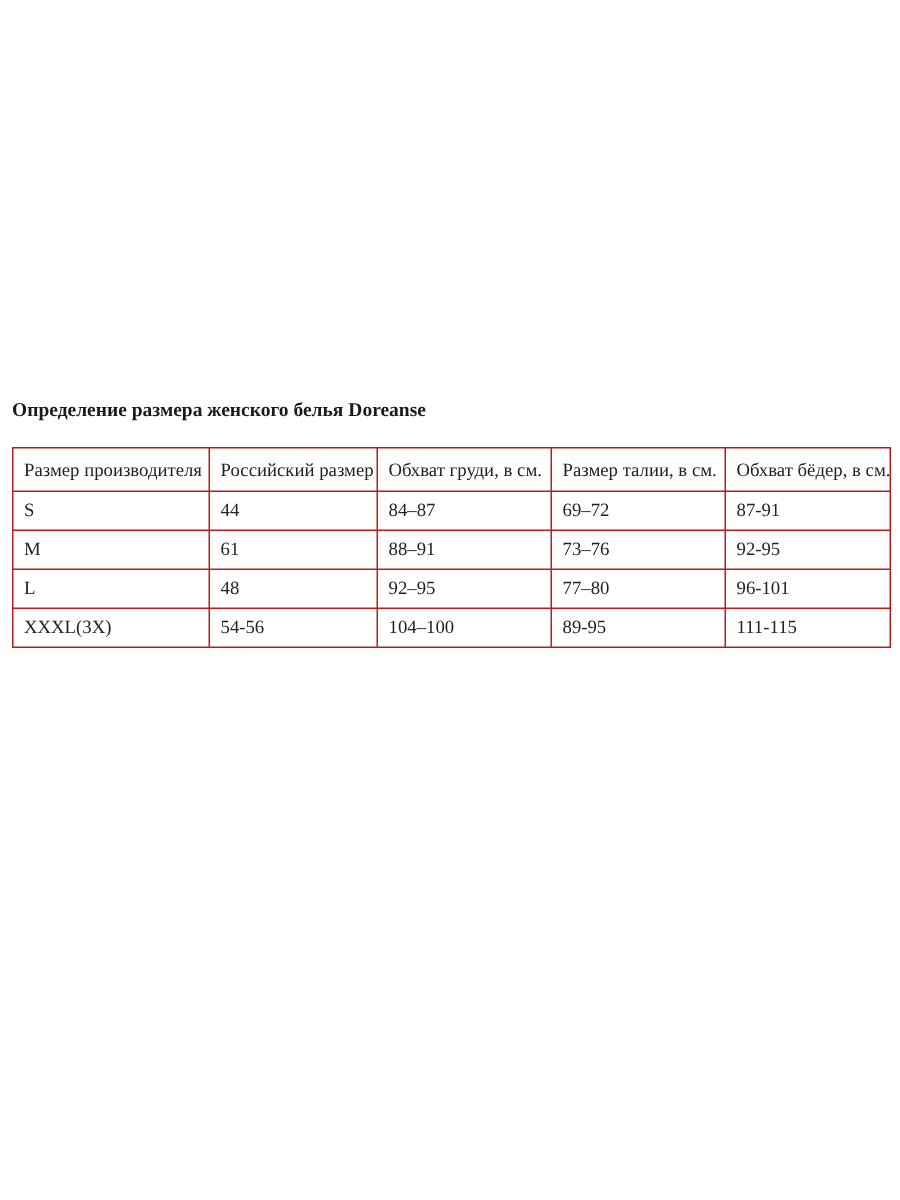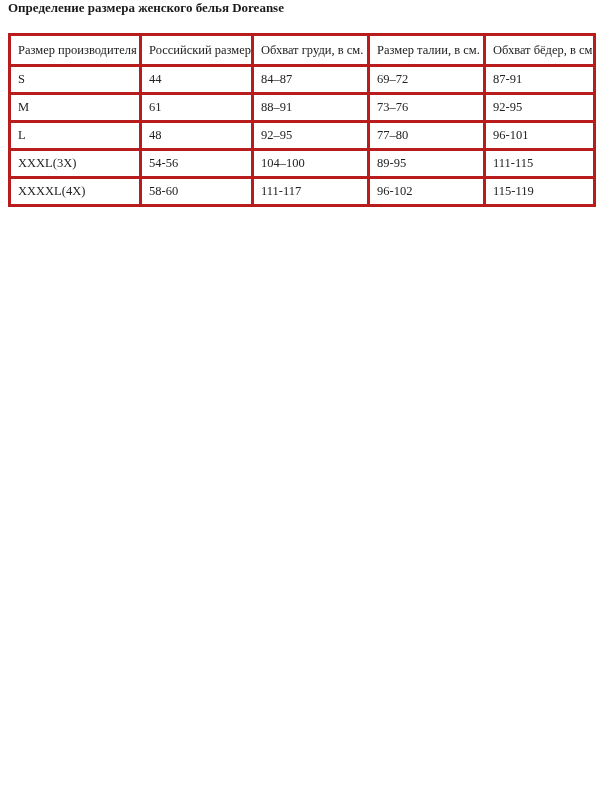--- a/index.html
+++ b/index.html
@@ -12,34 +12,35 @@
     height: 800px;
     font-family: "Liberation Serif", "DejaVu Serif", serif;
     color: #222222;
     overflow: hidden;
   }
   .doc {
     padding: 0 7px 0 8px;
   }
   .doc-title {
     margin: 0;
+    padding-top: 265px;
     font-size: 13px;
     line-height: 16px;
     font-weight: bold;
     color: #1a1a1a;
   }
   table.size-table {
     margin-top: 17px;
     border-collapse: collapse;
     table-layout: fixed;
     width: 585px;
   }
   table.size-table th,
   table.size-table td {
-    border: 3px solid #b91c1c;
+    border: 1px solid #b91c1c;
     font-size: 12.5px;
     font-weight: normal;
     text-align: left;
     vertical-align: middle;
     padding: 0 6px 0 7px;
     color: #222222;
     white-space: nowrap;
     overflow: hidden;
   }
   table.size-table th {
@@ -99,22 +100,15 @@
           <td>77–80</td>
           <td>96-101</td>
         </tr>
         <tr>
           <td>XXXL(3X)</td>
           <td>54-56</td>
           <td>104–100</td>
           <td>89-95</td>
           <td>111-115</td>
         </tr>
-        <tr>
-          <td>XXXXL(4X)</td>
-          <td>58-60</td>
-          <td>111-117</td>
-          <td>96-102</td>
-          <td>115-119</td>
-        </tr>
       </tbody>
   </table>
 </div>
 
 </body></html>

